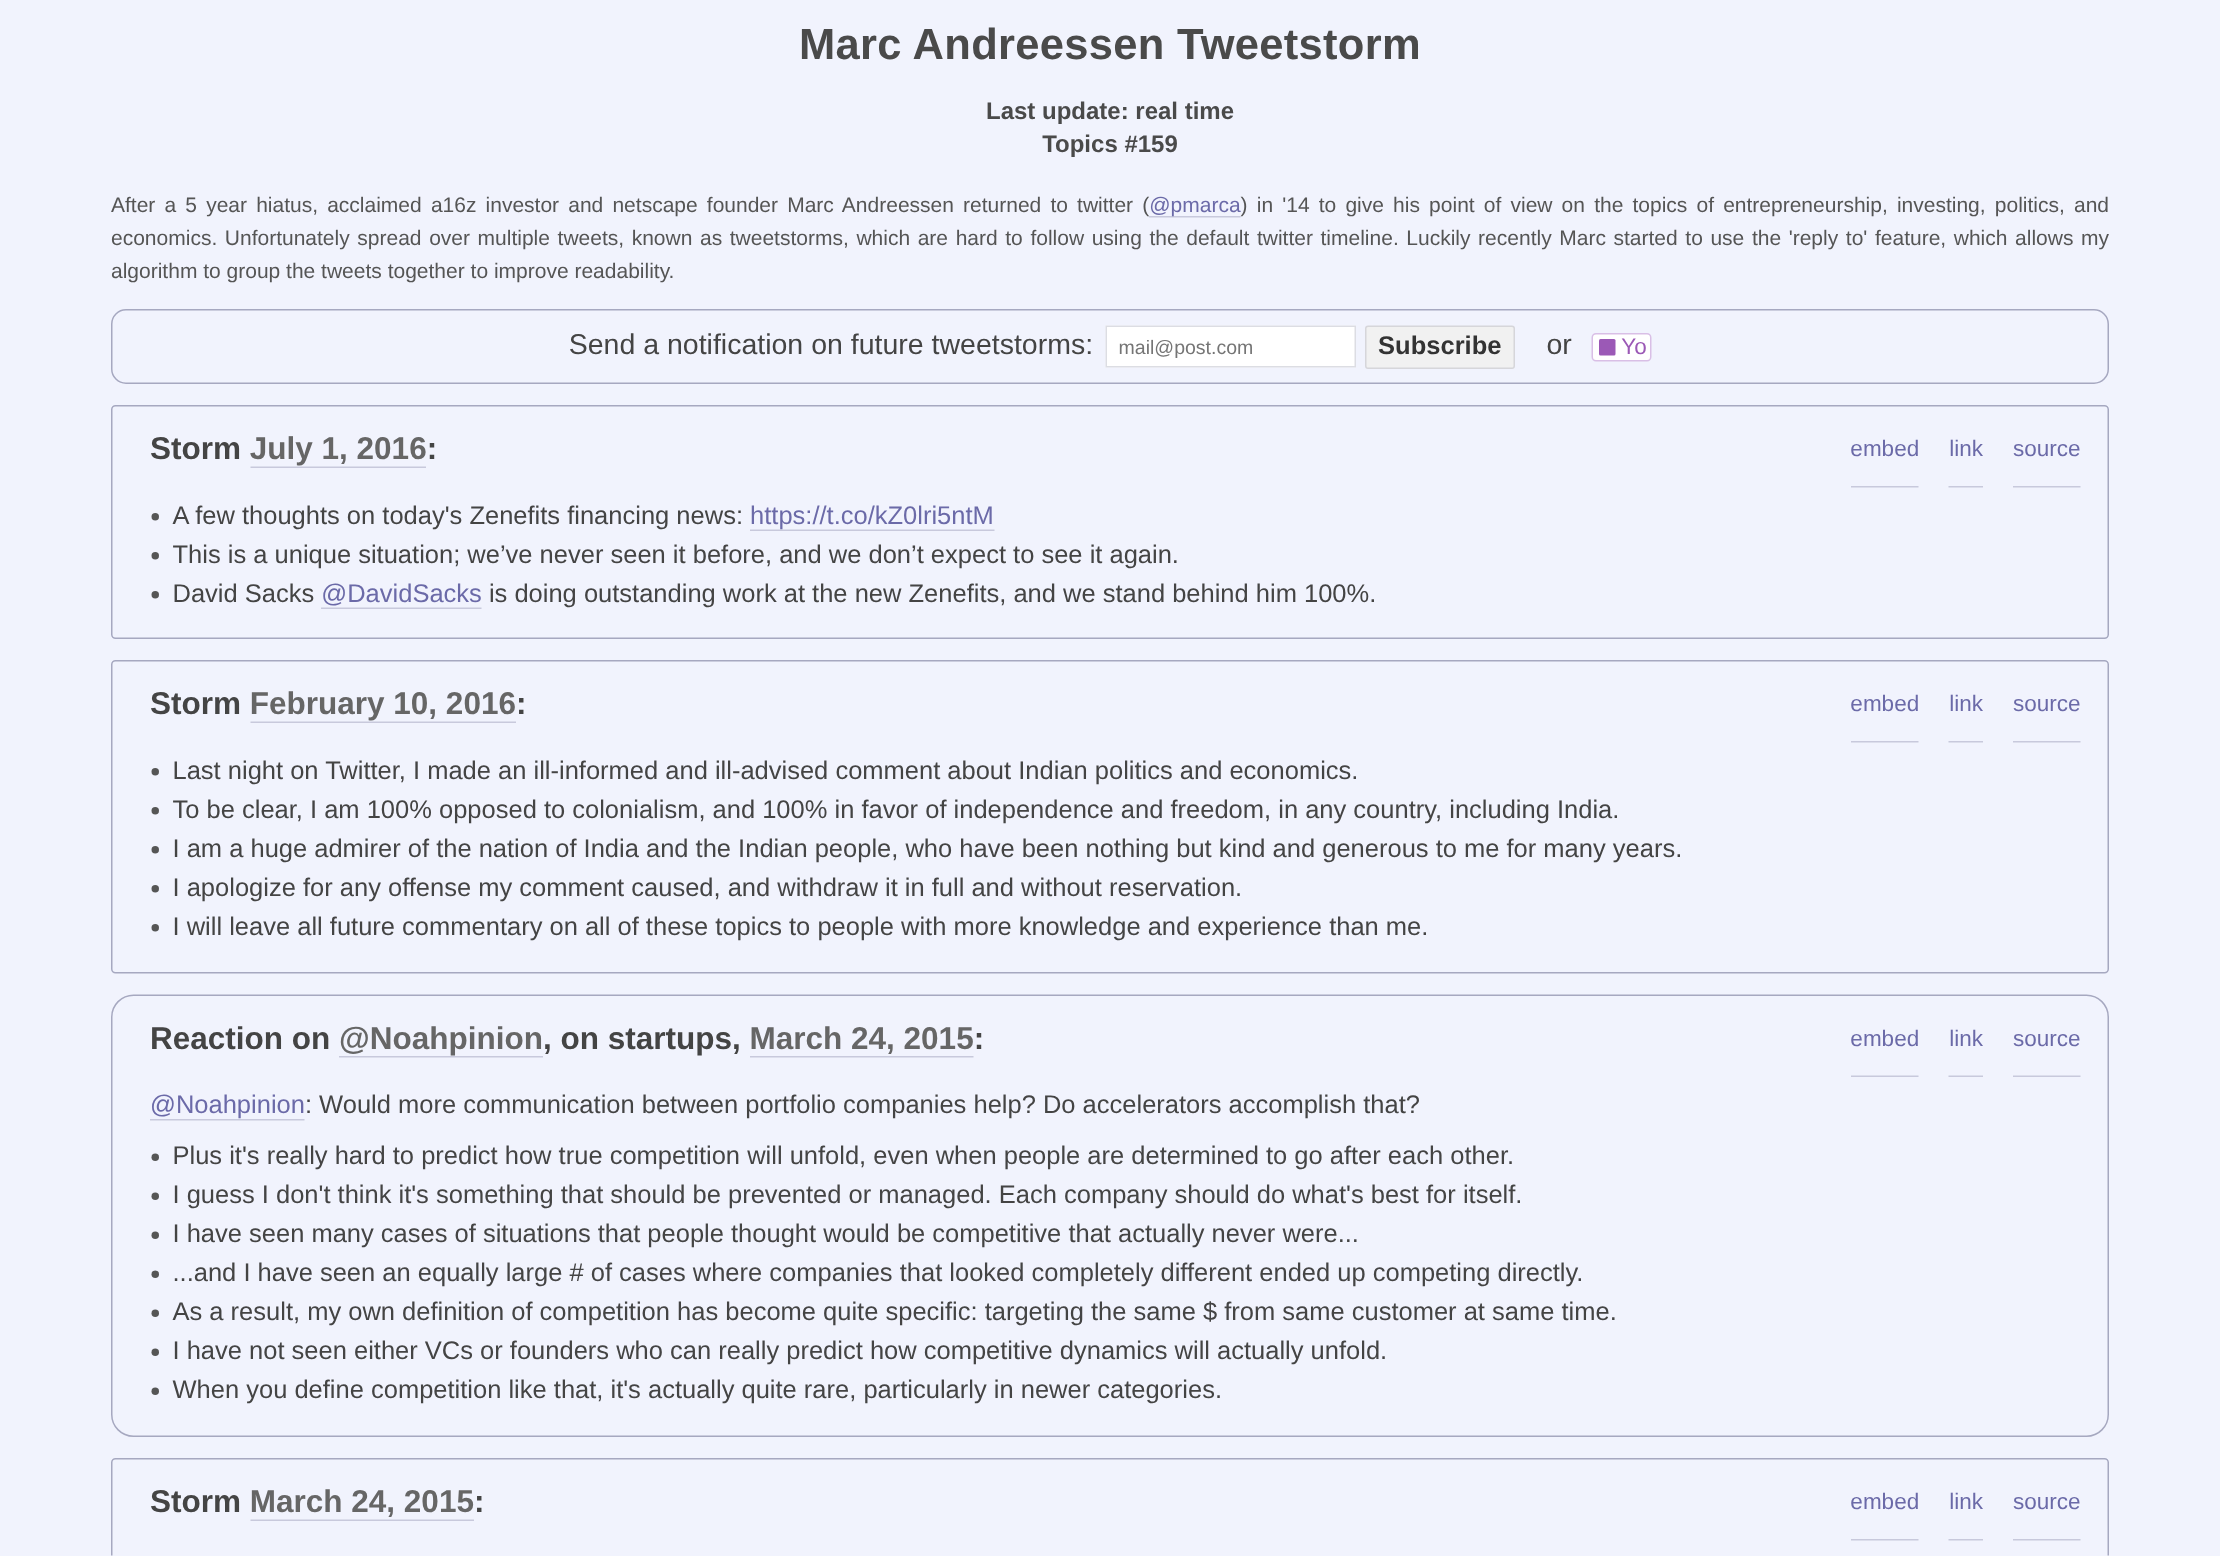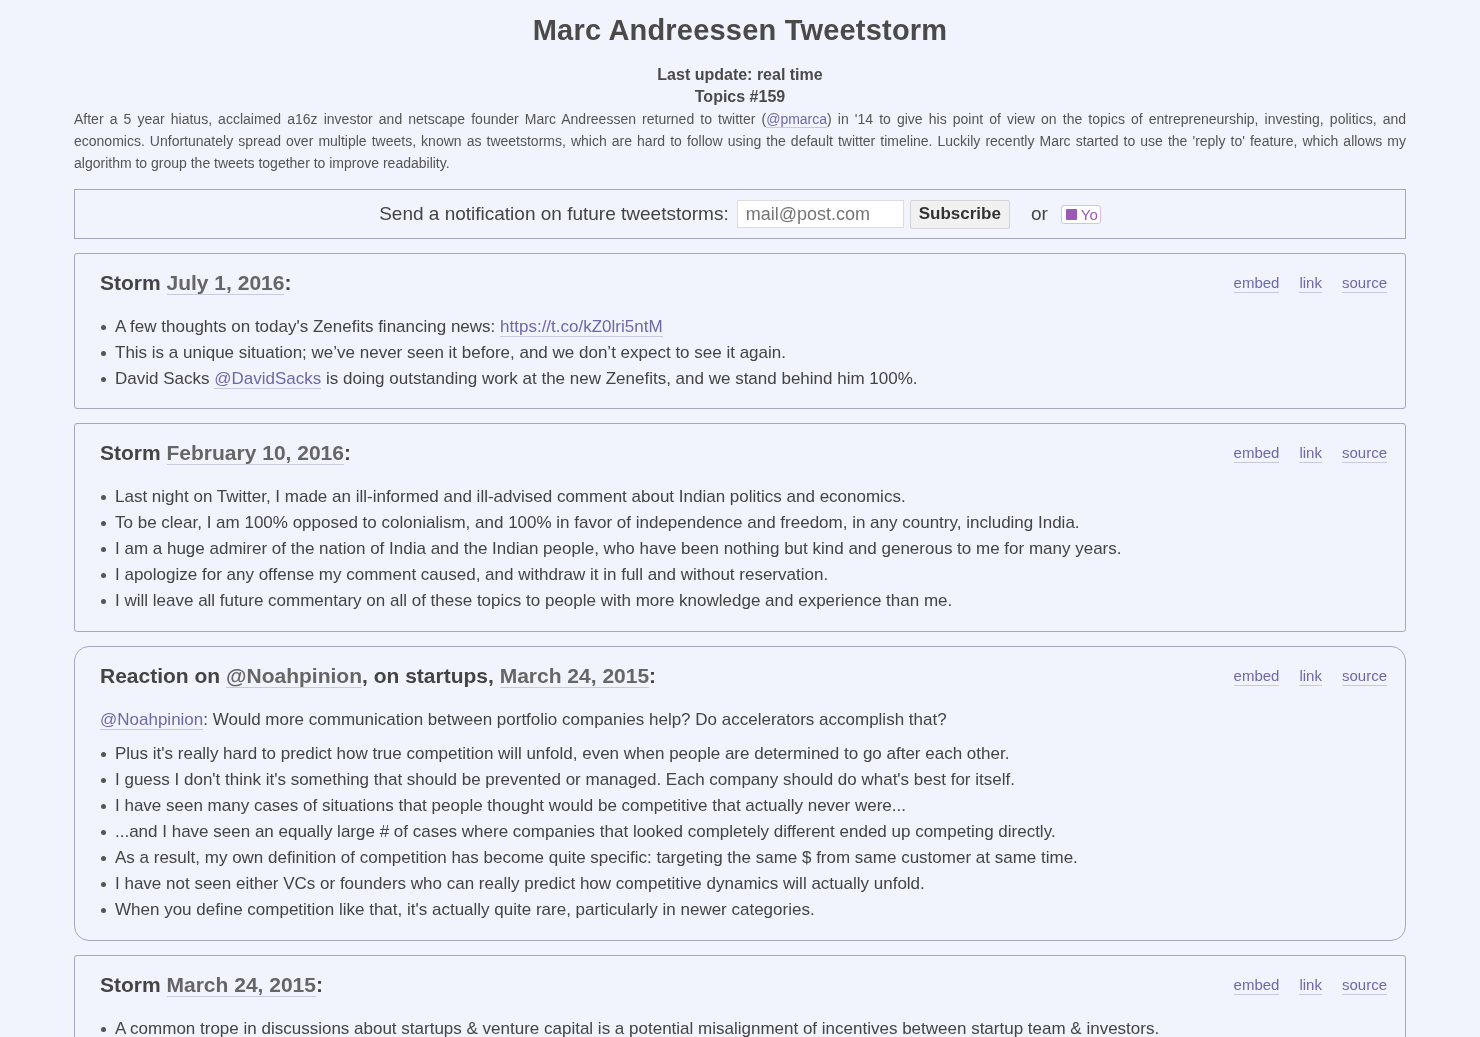--- a/index.html
+++ b/index.html
@@ -16,36 +16,36 @@
   h1 {
     margin: 0; padding-top: 13px;
     text-align: center; font-size: 29px; font-weight: bold; color: #4a4a4a;
     line-height: 34px; letter-spacing: 0.2px;
   }
   .meta {
     text-align: center; font-weight: bold; font-size: 16px; color: #4a4a4a;
     line-height: 22px; margin-top: 17px;
   }
   .intro {
-    font-size: 14px; line-height: 22px; color: #555;
+    margin-top: 17px; font-size: 14px; line-height: 22px; color: #555;
     text-align: justify;
   }
   a.ul {
     color: #6b6aa8; text-decoration: none;
     border-bottom: 1px solid #c8c9dc;
   }
   a.date { color: #666; text-decoration: none; border-bottom: 1px solid #c8c9dc; }
   .notify {
-    margin-top: 15px; height: 50px; border: 1px solid #a6a8c0; border-radius: 0;
+    margin-top: 15px; height: 50px; border: 1px solid #a6a8c0; border-radius: 10px;
     display: flex; align-items: center; justify-content: center; font-size: 19px; color: #444;
   }
   .notify .label { margin-right: 8px; }
   .notify input {
     width: 167px; height: 28px; border: 1px solid #dcdde3; background: #fff;
-    font-family: "Liberation Sans", sans-serif; font-size: 18px; color: #999; padding: 0 8px;
+    font-family: "Liberation Sans", sans-serif; font-size: 13px; color: #999; padding: 0 8px;
     outline: none;
   }
   .notify .sub-btn {
     margin-left: 6px; height: 29px; padding: 0 8px; border: 1px solid #d6d6da; border-radius: 2px;
     background: #f1f1f1; font-weight: bold; font-size: 17px; color: #333;
     font-family: "Liberation Sans", sans-serif;
   }
   .notify .or { margin: 0 13px 0 21px; font-size: 19px; }
   .yo {
     height: 19px; width: 40px; border: 1px solid #d9bfe6; border-radius: 3px; background: #fff;
@@ -53,21 +53,21 @@
   }
   .yo .sq { width: 11px; height: 11px; background: #9b59b6; border-radius: 1px; margin-right: 4px; }
   .card {
     margin-top: 14px; border: 1px solid #a6a8c0; border-radius: 3px; position: relative;
     padding: 15px 25px 0 25px;
   }
   .card-title { font-size: 21px; line-height: 28px; color: #444; margin: 0; }
   .card-actions {
     position: absolute; right: 18px; top: 20px; font-size: 15px; display: flex; gap: 20px;
   }
-  .card-actions a { color: #6b6aa8; text-decoration: none; border-bottom: 1px solid #c8c9dc; padding-bottom: 1px; }
+  .card-actions a { color: #6b6aa8; text-decoration: none; border-bottom: 1px solid #c8c9dc; padding-bottom: 16px; }
   .card ul { margin: 17px 0 0 0; padding: 0 0 0 15px; list-style: none; }
   .card li {
     font-size: 17px; line-height: 26px; position: relative; color: #444;
   }
   .card li::before {
     content: ""; position: absolute; left: -14px; top: 11px; width: 5px; height: 5px;
     border-radius: 50%; background: #555;
   }
   .card .question { font-size: 17px; line-height: 26px; margin-top: 17px; }
   .card .question + ul { margin-top: 8px; }

